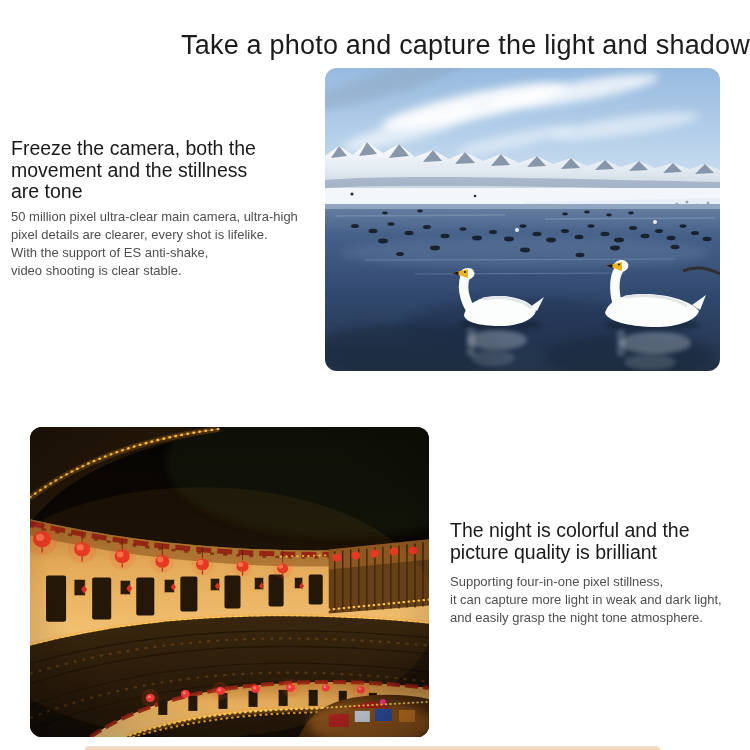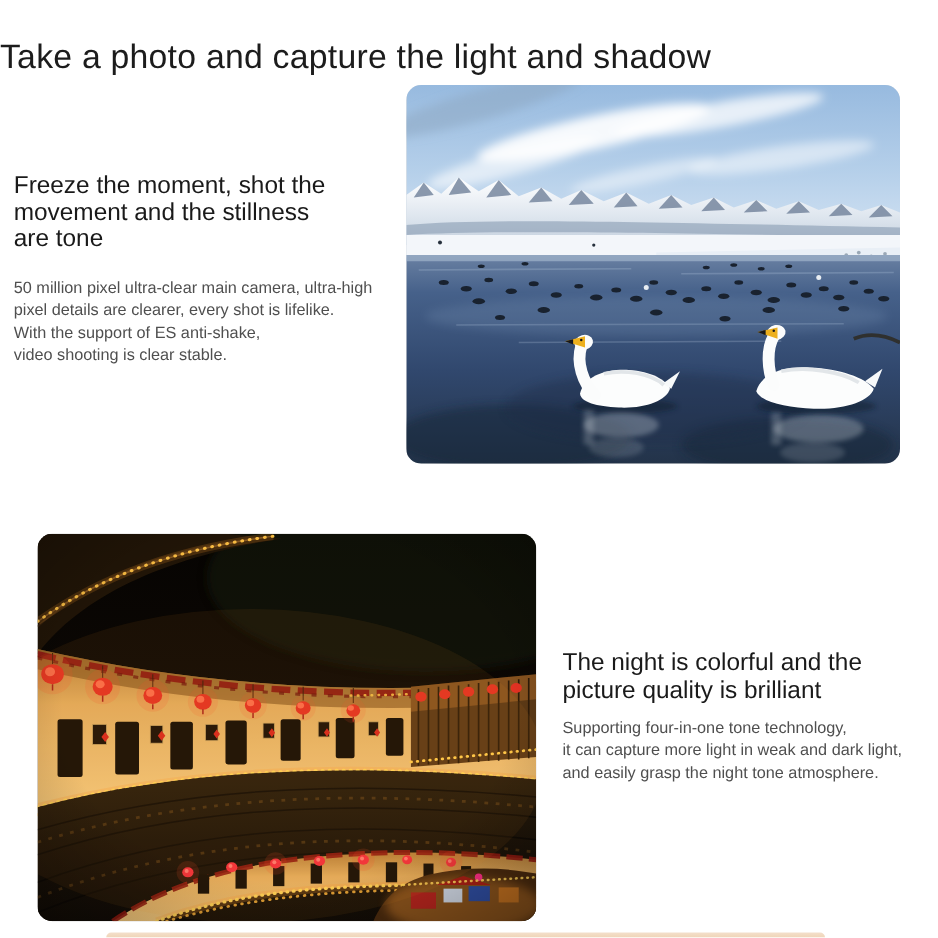--- a/index.html
+++ b/index.html
@@ -1,46 +1,46 @@
 <!DOCTYPE html>
 <html><head>
 <meta charset="utf-8">
 <style>
   html,body { margin:0; padding:0; }
   body {
     width:750px; height:750px; background:#ffffff; position:relative; overflow:hidden;
     font-family:"Liberation Sans", sans-serif;
   }
   .page-title {
-    position:absolute; top:12px; left:0; width:750px; text-align:left;
+    position:absolute; top:12px; left:0; width:750px; text-align:right;
     font-size:27px; font-weight:400; color:#1c1c1c; letter-spacing:0.2px;
   }
   .photo { position:absolute; border-radius:12px; overflow:hidden; background:#ddd; }
   .photo svg { display:block; width:100%; height:100%; }
   #photo-day   { left:325px; top:68px;  width:395px; height:303px; }
   #photo-night { left:30px;  top:427px; width:399px; height:310px; }
   .text-block { position:absolute; }
   #tb-day   { left:11px;  top:138px; width:312px; }
   #tb-night { left:450px; top:520px; width:296px; }
   .tb-heading { font-size:19.5px; line-height:21.5px; font-weight:400; color:#1a1a1a; }
-  .tb-body    { margin-top:18px; font-size:13px; line-height:18.2px; color:#4f4f4f; }
+  .tb-body    { margin-top:5px; font-size:13px; line-height:18.2px; color:#4f4f4f; }
   #tb-night .tb-body { margin-top:10px; line-height:17.8px; }
   .next-section-strip {
     position:absolute; left:85px; top:746px; width:575px; height:4px;
     border-radius:6px 6px 0 0; background:linear-gradient(#f2dcc5,#eed0b0); opacity:.9;
   }
 </style>
 </head>
 <body>
 
 <h1 class="page-title">Take a photo and capture the light and shadow</h1>
 
 <div class="text-block" id="tb-day">
   <div class="tb-heading">
-    <div>Freeze the moment, shot the</div>
+    <div>Freeze the camera, both the</div>
     <div>movement and the stillness</div>
     <div>are tone</div>
   </div>
   <div class="tb-body">
     <div>50 million pixel ultra-clear main camera, ultra-high</div>
     <div>pixel details are clearer, every shot is lifelike.</div>
     <div>With the support of ES anti-shake,</div>
     <div>video shooting is clear stable.</div>
   </div>
 </div>
@@ -200,21 +200,21 @@
   </g>
 </svg>
 </div>
 
 <div class="text-block" id="tb-night">
   <div class="tb-heading">
     <div>The night is colorful and the</div>
     <div>picture quality is brilliant</div>
   </div>
   <div class="tb-body">
-    <div>Supporting four-in-one tone technology,</div>
+    <div>Supporting four-in-one pixel stillness,</div>
     <div>it can capture more light in weak and dark light,</div>
     <div>and easily grasp the night tone atmosphere.</div>
   </div>
 </div>
 
 <div class="photo" id="photo-night">
 <svg viewBox="0 0 398 309" preserveAspectRatio="none">
   <defs>
     <linearGradient id="wallG" x1="0" y1="0" x2="0" y2="1">
       <stop offset="0" stop-color="#b57c36"></stop>

